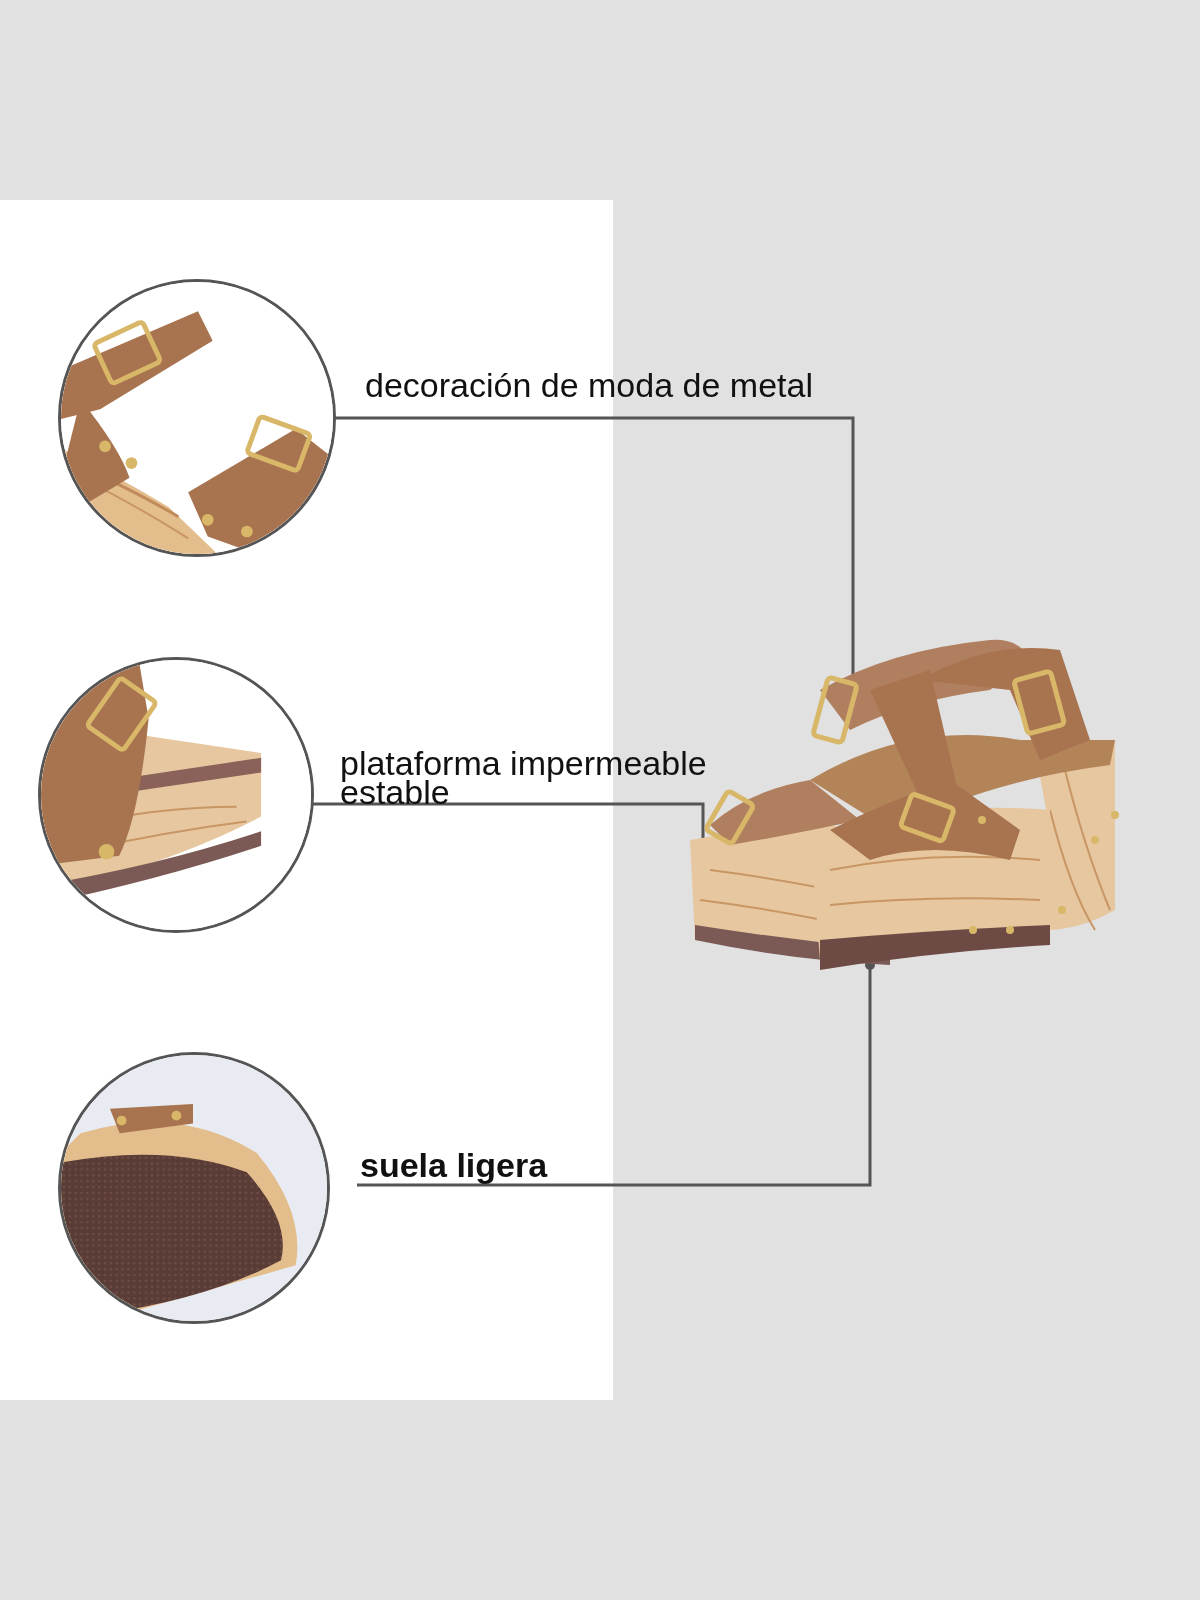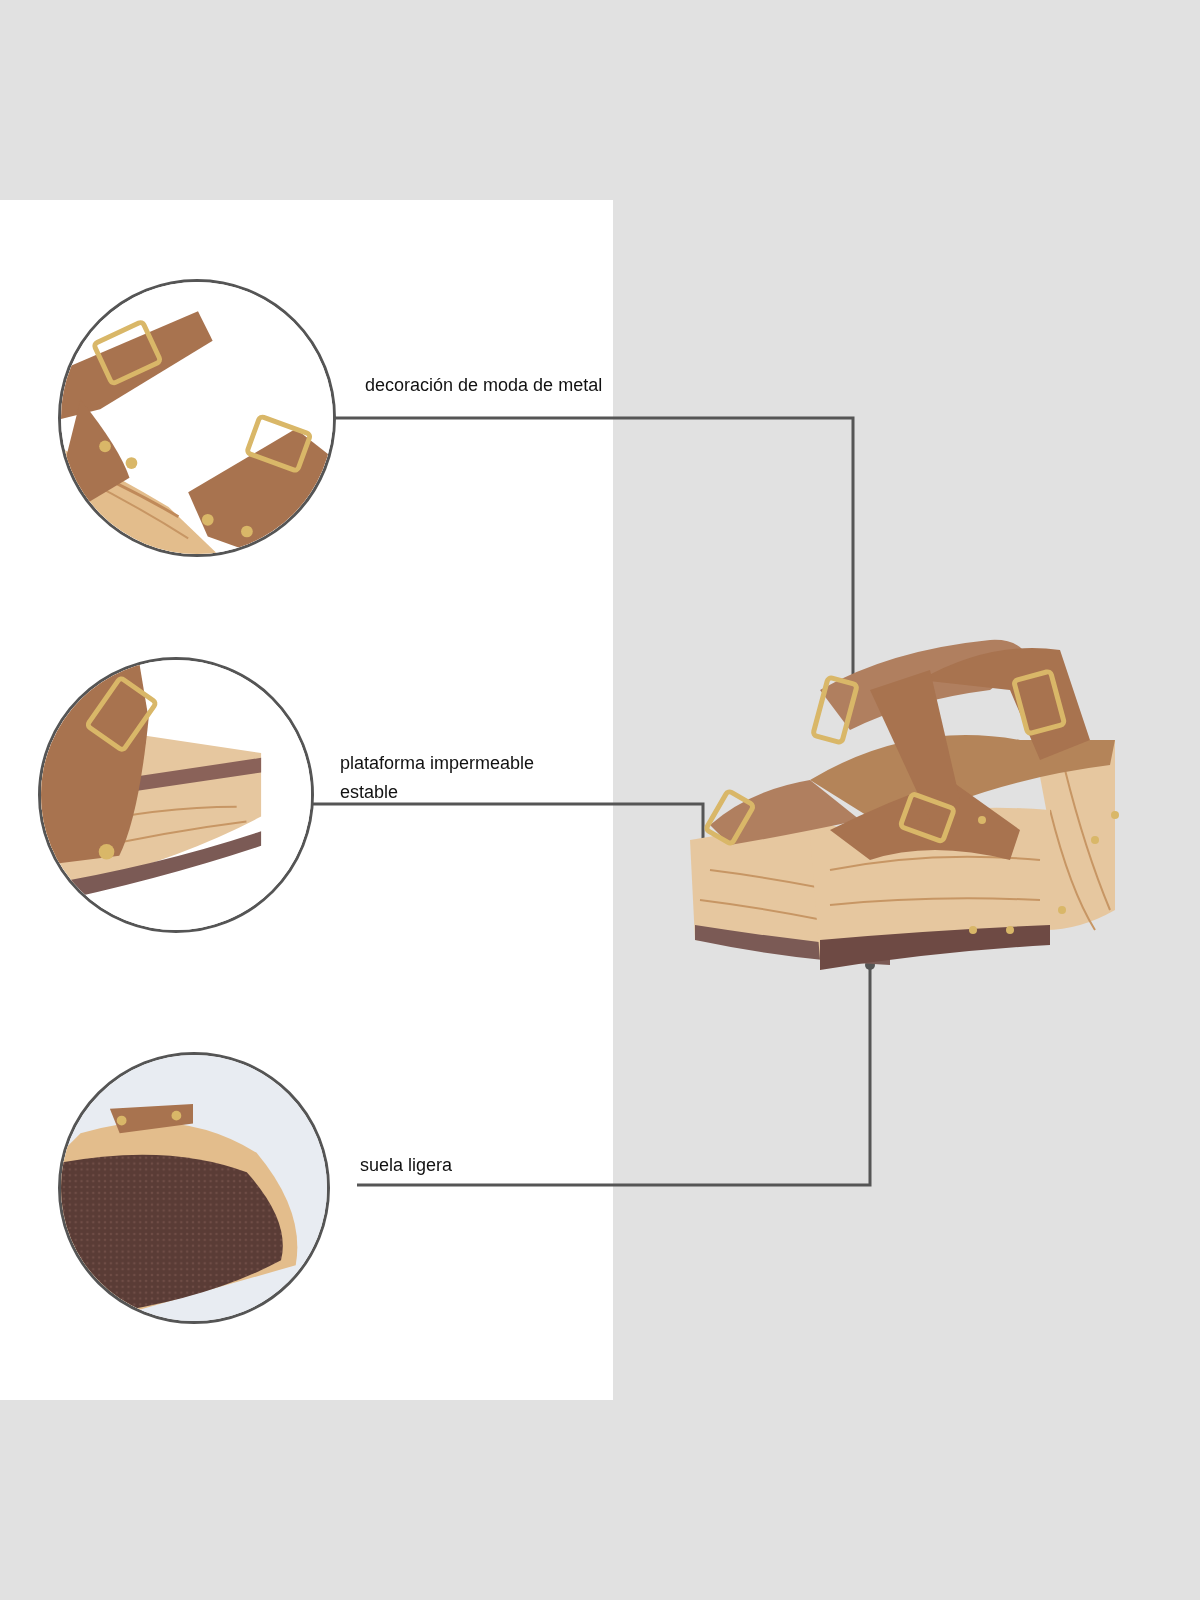--- a/index.html
+++ b/index.html
@@ -18,21 +18,21 @@
     .detail-circle {
       position: absolute;
       border: 3px solid #555555;
       border-radius: 50%;
       overflow: hidden;
       background: #ffffff;
     }
     .detail-circle svg { width: 100%; height: 100%; display: block; }
     .label {
       position: absolute;
-      font-size: 18px;
+      font-size: 34px;
       line-height: 29px;
       color: #111111;
       white-space: pre-line;
     }
     .connectors {
       position: absolute;
       left: 0; top: 0;
       width: 1200px; height: 1600px;
       pointer-events: none;
     }
@@ -102,21 +102,21 @@
       </pattern>
     </defs>
     <rect width="272" height="272" fill="#e8ecf2"></rect>
     <path d="M20,80 Q120,50 200,100 Q250,160 240,215 L40,272 L0,272 L0,100 Z" fill="#e3bd8c"></path>
     <path d="M0,110 Q110,90 190,120 Q235,170 225,210 Q150,250 40,265 L0,260 Z" fill="url(#dots)"></path>
     <path d="M50,55 L135,50 L135,70 L60,80 Z" fill="#a8734f"></path>
     <circle cx="62" cy="67" r="5" fill="#d9b768"></circle>
     <circle cx="118" cy="62" r="5" fill="#d9b768"></circle>
   </svg>
 </div>
-<div class="label" style="left:360px; top:1151px;">suela ligera</div>
+<div class="label" style="left:360px; top:1151px;font-weight:bold;">suela ligera</div>
 
 <div class="product-image">
   <svg viewBox="0 0 460 345">
 
     <path d="M345,120 L425,110 L425,280 Q390,300 355,300 L360,200 Z" fill="#e6c79f"></path>
     <path d="M360,180 Q380,260 405,300" stroke="#c79664" stroke-width="2" fill="none"></path>
     <path d="M375,140 Q395,220 420,280" stroke="#c79664" stroke-width="2" fill="none"></path>
 
     <path d="M120,150 Q220,90 330,110 L425,110 L420,135 Q300,150 200,200 Z" fill="#b48459"></path>
 

